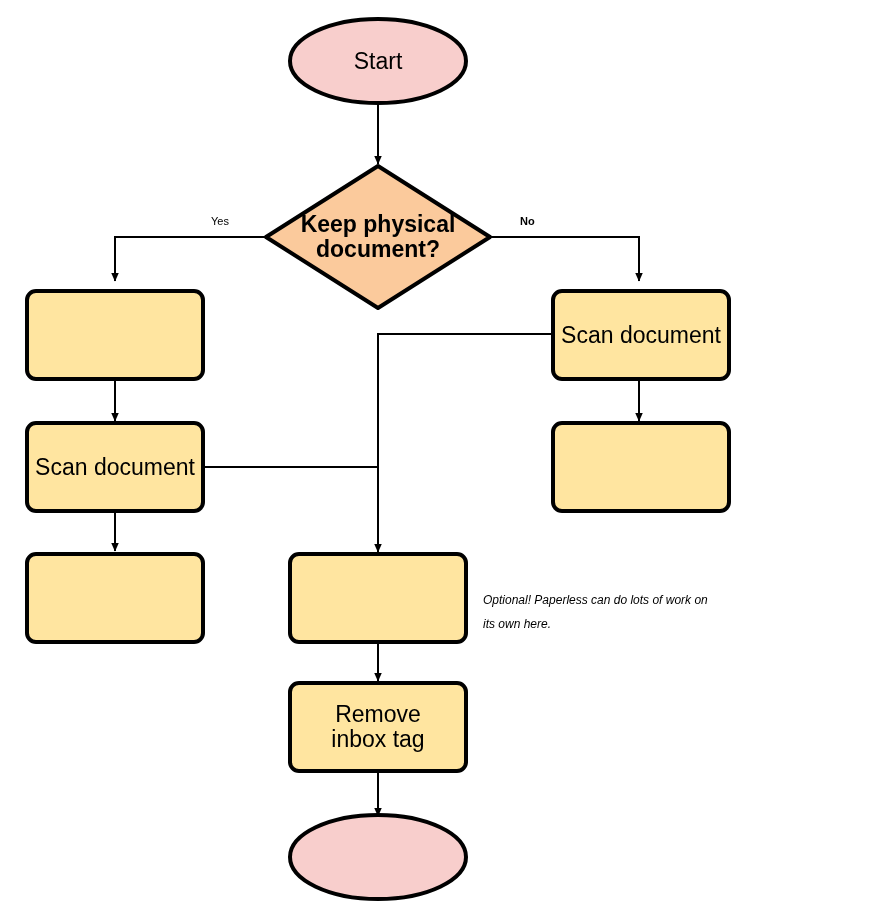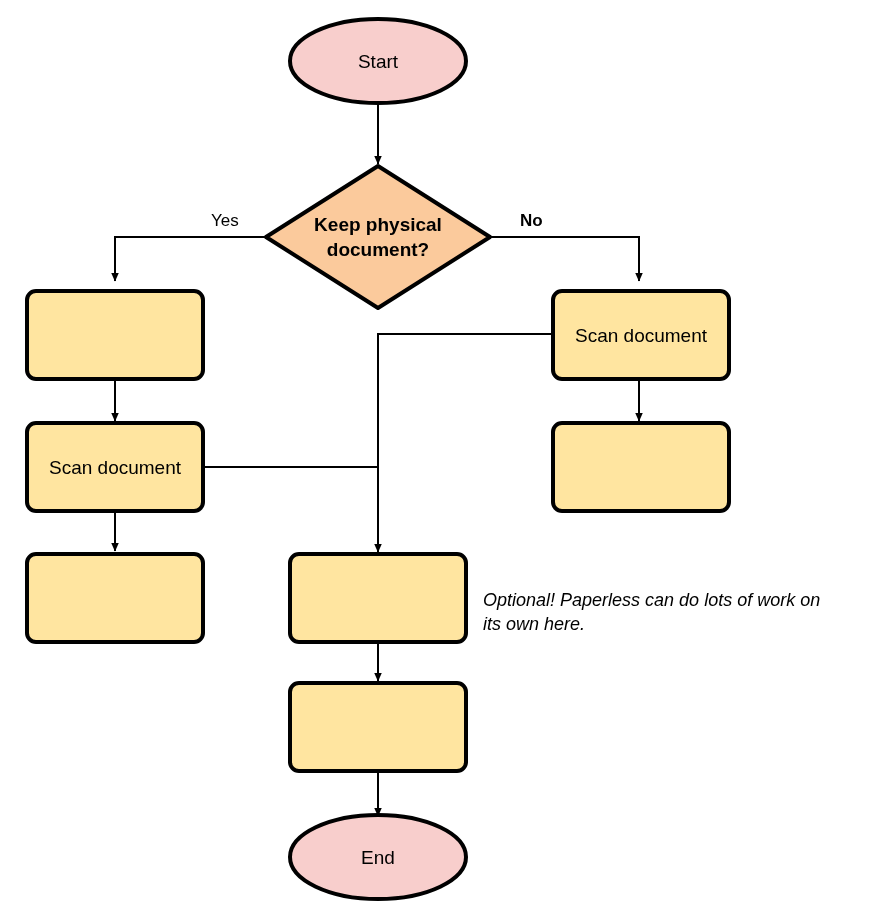--- a/index.html
+++ b/index.html
@@ -29,36 +29,36 @@
     height: 907px;
     display: block;
   }
   .node-label {
     position: absolute;
     display: flex;
     align-items: center;
     justify-content: center;
     text-align: center;
     color: #000000;
-    font-size: 19px;
+    font-size: 23px;
     line-height: 25px;
     pointer-events: none;
     white-space: pre-line;
   }
   .edge-label {
     position: absolute;
     color: #000000;
-    font-size: 17px;
+    font-size: 11px;
     line-height: 20px;
     white-space: nowrap;
   }
   .note-text {
     position: absolute;
     color: #000000;
-    font-size: 18px;
+    font-size: 12px;
     line-height: 24px;
     font-style: italic;
     white-space: pre-line;
   }
 </style>
 </head>
 <body>
 
 <div id="flow-root">
 
@@ -119,22 +119,23 @@
 document?</div>
 
 
   <div class="node-label" style="left:27px; top:423px; width:176px; height:88px;">Scan document</div>
 
 
   <div class="node-label" style="left:553px; top:291px; width:176px; height:88px;">Scan document</div>
 
 
 
+  <div class="node-label" style="left:290px; top:683px; width:176px; height:88px;">Remove
+inbox tag</div>
 
-  <div class="node-label" style="left:290px; top:815px; width:176px; height:84px;">End</div>
 
   <div class="edge-label" style="left:211px; top:211px;">Yes</div>
 
   <div class="edge-label" style="left:520px; top:211px;font-weight:bold;">No</div>
 
   <div class="note-text" style="left:483px; top:588px; width:400px;">Optional! Paperless can do lots of work on
 its own here.</div>
 
 </div>
 

